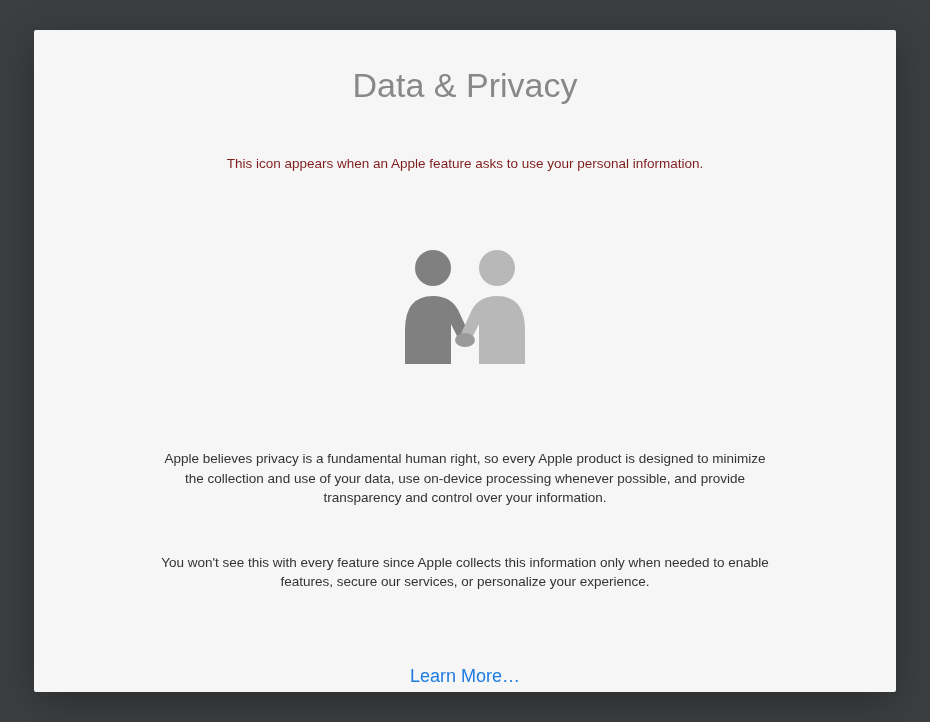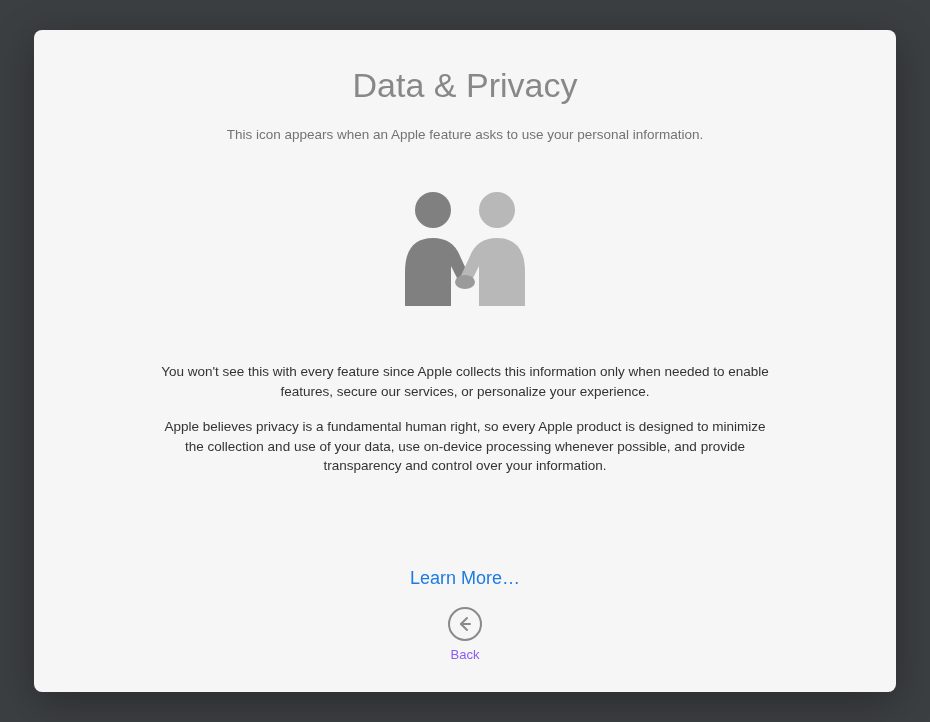--- a/index.html
+++ b/index.html
@@ -13,38 +13,39 @@
       width: 930px;
       height: 722px;
       display: flex;
       align-items: center;
       justify-content: center;
     }
     .window {
       width: 862px;
       height: 662px;
       background: #f6f6f6;
-      border-radius: 8px;
+      border-radius: 2px;
       box-shadow: 0 10px 40px rgba(0,0,0,0.3);
       padding: 36px 50px 30px 50px;
       display: flex;
       flex-direction: column;
       align-items: center;
       position: relative;
+      gap: 29px;
     }
     .title {
       font-size: 34px;
       font-weight: 400;
       color: #888888;
       text-align: center;
       margin-bottom: 22px;
     }
     .subtitle {
       font-size: 13.5px;
-      color: #737373;
+      color: #7f1d1d;
       text-align: center;
       margin-bottom: 44px;
     }
     .icon-container {
       margin-bottom: 52px;
     }
     .handshake-svg {
       width: 160px;
       height: 120px;
     }
@@ -122,23 +123,23 @@
 
       <g fill="#b8b8b8">
         <circle cx="112" cy="24" r="18"></circle>
         <path d="M 140 120 L 140 86 Q 140 52 112 52 Q 92 52 85 70 L 74 94 L 84 100 L 94 80 L 94 120 Z"></path>
       </g>
 
       <ellipse cx="80" cy="96" rx="10" ry="7" fill="#9a9a9a"></ellipse>
     </svg>
   </div>
 
+  <p class="body-text">Apple believes privacy is a fundamental human right, so every Apple product is designed to minimize the collection and use of your data, use on-device processing whenever possible, and provide transparency and control over your information.</p>
+
   <p class="body-text">You won't see this with every feature since Apple collects this information only when needed to enable features, secure our services, or personalize your experience.</p>
-
-  <p class="body-text">Apple believes privacy is a fundamental human right, so every Apple product is designed to minimize the collection and use of your data, use on-device processing whenever possible, and provide transparency and control over your information.</p>
 
   <div class="spacer"></div>
 
   <button class="learn-more">Learn More…</button>
 
   <div class="nav-row">
     <button class="nav-button">
       <span class="nav-circle">
         <svg class="arrow-svg" viewBox="0 0 16 16">
           <path d="M 10 2 L 4 8 L 10 14" stroke="#8a8a8a" stroke-width="2" fill="none" stroke-linecap="round" stroke-linejoin="round"></path>

